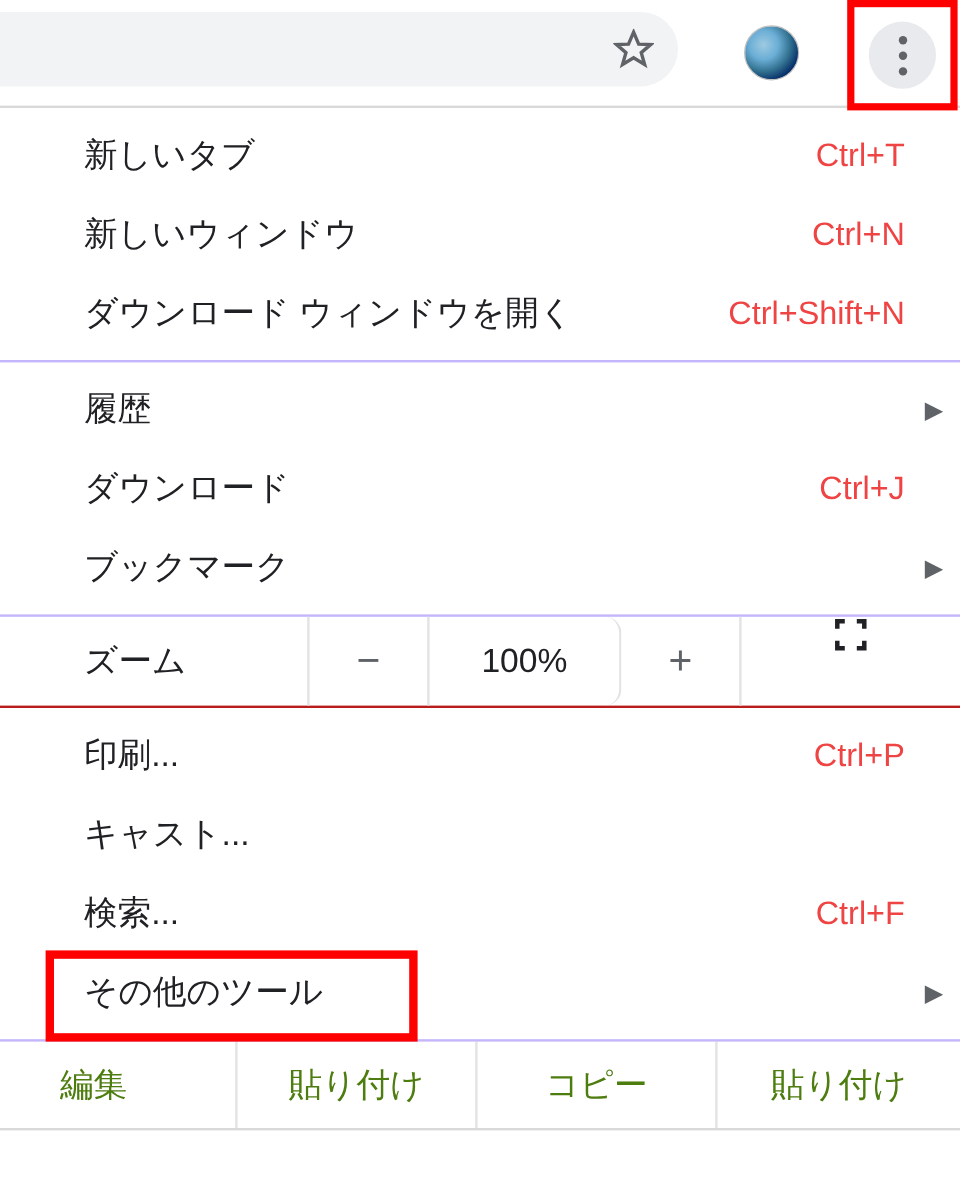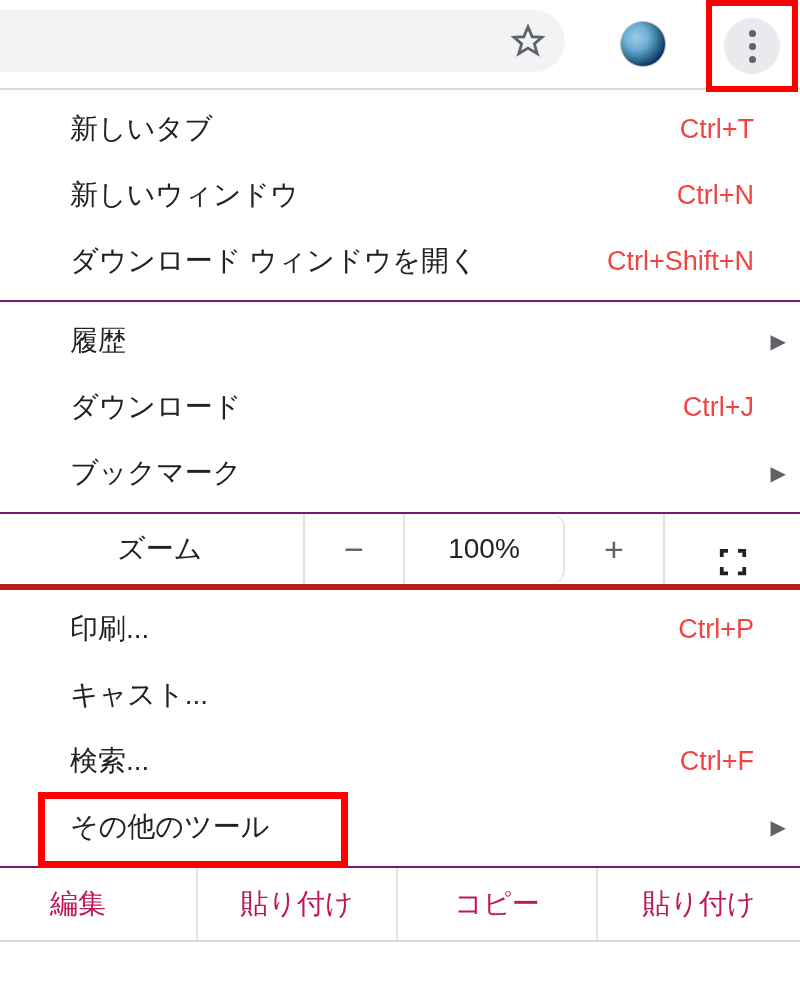--- a/index.html
+++ b/index.html
@@ -25,41 +25,40 @@
     display: flex; align-items: center; justify-content: center;
   }
   .menu-btn {
     width: 56px; height: 56px; border-radius: 50%; background: #e8eaed;
     display: flex; align-items: center; justify-content: center;
   }
   .dots { display: flex; flex-direction: column; gap: 6px; }
   .dots span { width: 7px; height: 7px; background: #5f6368; border-radius: 50%; }
 
   .menu { width: 100%; }
-  .group { border-bottom: 2px solid #701a75; padding: 6px 0; }
+  .group { border-bottom: 2px solid #c4b5fd; padding: 6px 0; }
   .item {
     position: relative; display: flex; align-items: center;
     padding: 14px 36px 14px 70px; font-size: 28px; color: #202124;
   }
   .item .label { flex: 1; }
   .item .shortcut { color: #ef4444; font-size: 27px; margin-right: 10px; }
   .item .arrow { position: absolute; right: 14px; color: #5f6368; font-size: 20px; }
   .zoom-row {
-    display: flex; align-items: flex-end; height: 76px; font-size: 28px; color: #202124;
-    border-bottom: 6px solid #b91c1c;
-    padding-left: 47px;
+    display: flex; align-items: flex-start; height: 76px; font-size: 28px; color: #202124;
+    border-bottom: 2px solid #b91c1c;
   }
   .zoom-row .zl { width: 258px; padding-left: 70px; border-right: 2px solid #e3e3e3; height: 100%; display:flex; align-items:center;}
   .zoom-row .zb { width: 100px; text-align: center; font-size: 34px; color: #5f6368; border-right: 2px solid #e3e3e3; height:100%; display:flex; align-items:center; justify-content:center;}
   .zoom-row .zv { width: 160px; text-align: center; border-right: 2px solid #e3e3e3; height:100%; display:flex; align-items:center; justify-content:center;border-radius:14px;}
   .zoom-row .zf { flex: 1; display:flex; align-items:center; justify-content:center; }
   .fs-icon svg { width: 30px; height: 30px; }
 
   .edit-row {
-    display: flex; align-items: center; height: 74px; font-size: 28px; color: #be185d;
+    display: flex; align-items: center; height: 74px; font-size: 28px; color: #4d7c0f;
     border-bottom: 2px solid #d9d9d9;
   }
   .edit-row > div { height: 100%; display:flex; align-items:center; justify-content:center; border-right: 2px solid #e3e3e3; }
   .edit-row > div:last-child { border-right: none; border-radius: 11px; }
   .edit-row .el { width: 198px; padding-left: 50px; justify-content: flex-start; }
   .edit-row .ec { width: 200px; }
 
   .highlight-box {
     position: absolute; border: 7px solid #ff0000; pointer-events: none;
   }

